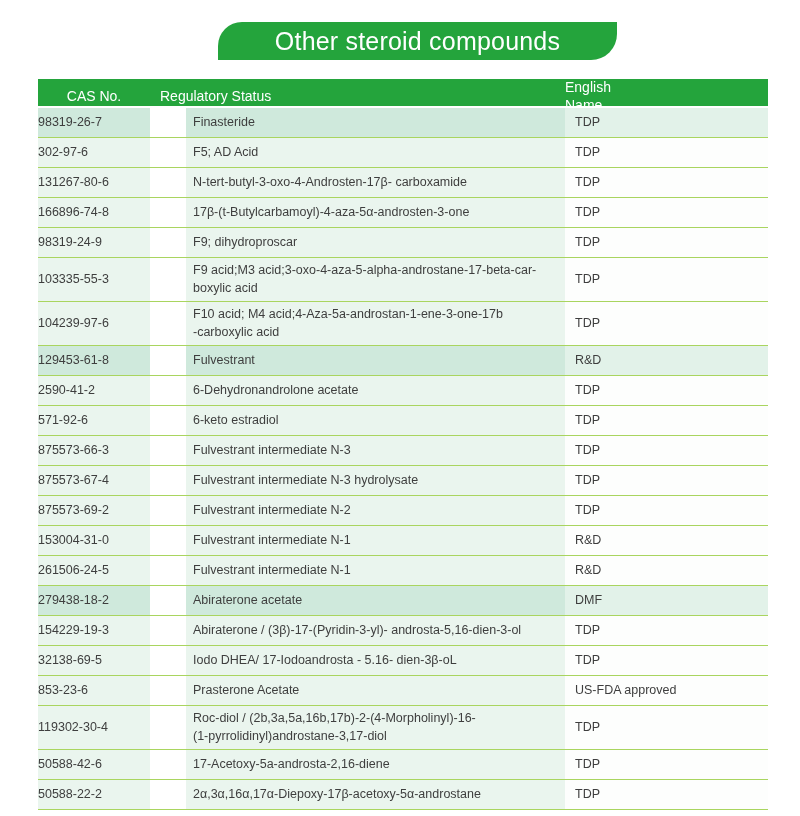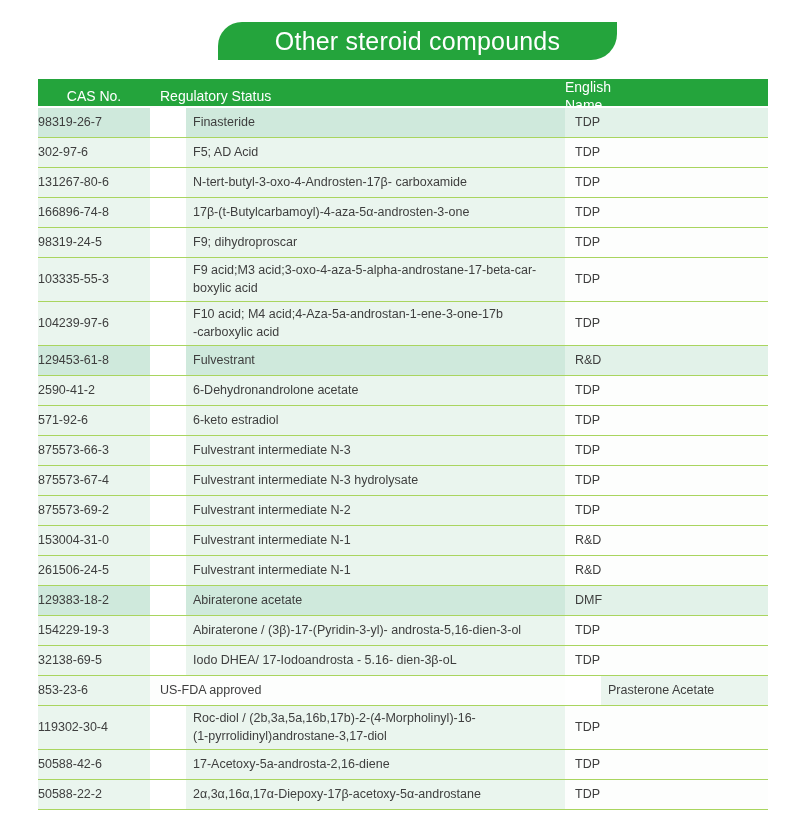--- a/index.html
+++ b/index.html
@@ -108,21 +108,21 @@
           <div class="cell cas">131267-80-6</div>
           <div class="cell name">N-tert-butyl-3-oxo-4-Androsten-17β- carboxamide</div>
           <div class="cell status">TDP</div>
         </div>
         <div class="row">
           <div class="cell cas">166896-74-8</div>
           <div class="cell name">17β-(t-Butylcarbamoyl)-4-aza-5α-androsten-3-one</div>
           <div class="cell status">TDP</div>
         </div>
         <div class="row">
-          <div class="cell cas">98319-24-5</div>
+          <div class="cell cas">98319-24-9</div>
           <div class="cell name">F9; dihydroproscar</div>
           <div class="cell status">TDP</div>
         </div>
         <div class="row">
           <div class="cell cas">103335-55-3</div>
           <div class="cell name">F9 acid;M3 acid;3-oxo-4-aza-5-alpha-androstane-17-beta-car-
 boxylic acid</div>
           <div class="cell status">TDP</div>
         </div>
         <div class="row">
@@ -165,38 +165,38 @@
           <div class="cell cas">153004-31-0</div>
           <div class="cell name">Fulvestrant intermediate N-1</div>
           <div class="cell status">R&amp;D</div>
         </div>
         <div class="row">
           <div class="cell cas">261506-24-5</div>
           <div class="cell name">Fulvestrant intermediate N-1</div>
           <div class="cell status">R&amp;D</div>
         </div>
         <div class="row hl">
-          <div class="cell cas">129383-18-2</div>
+          <div class="cell cas">279438-18-2</div>
           <div class="cell name">Abiraterone acetate</div>
           <div class="cell status">DMF</div>
         </div>
         <div class="row">
           <div class="cell cas">154229-19-3</div>
           <div class="cell name">Abiraterone / (3β)-17-(Pyridin-3-yl)- androsta-5,16-dien-3-ol</div>
           <div class="cell status">TDP</div>
         </div>
         <div class="row">
           <div class="cell cas">32138-69-5</div>
           <div class="cell name">Iodo DHEA/ 17-Iodoandrosta - 5.16- dien-3β-oL</div>
           <div class="cell status">TDP</div>
         </div>
         <div class="row">
           <div class="cell cas">853-23-6</div>
+          <div class="cell name">Prasterone Acetate</div>
           <div class="cell status">US-FDA approved</div>
-          <div class="cell name">Prasterone Acetate</div>
         </div>
         <div class="row">
           <div class="cell cas">119302-30-4</div>
           <div class="cell name">Roc-diol / (2b,3a,5a,16b,17b)-2-(4-Morpholinyl)-16-
 (1-pyrrolidinyl)androstane-3,17-diol</div>
           <div class="cell status">TDP</div>
         </div>
         <div class="row">
           <div class="cell cas">50588-42-6</div>
           <div class="cell name">17-Acetoxy-5a-androsta-2,16-diene</div>

